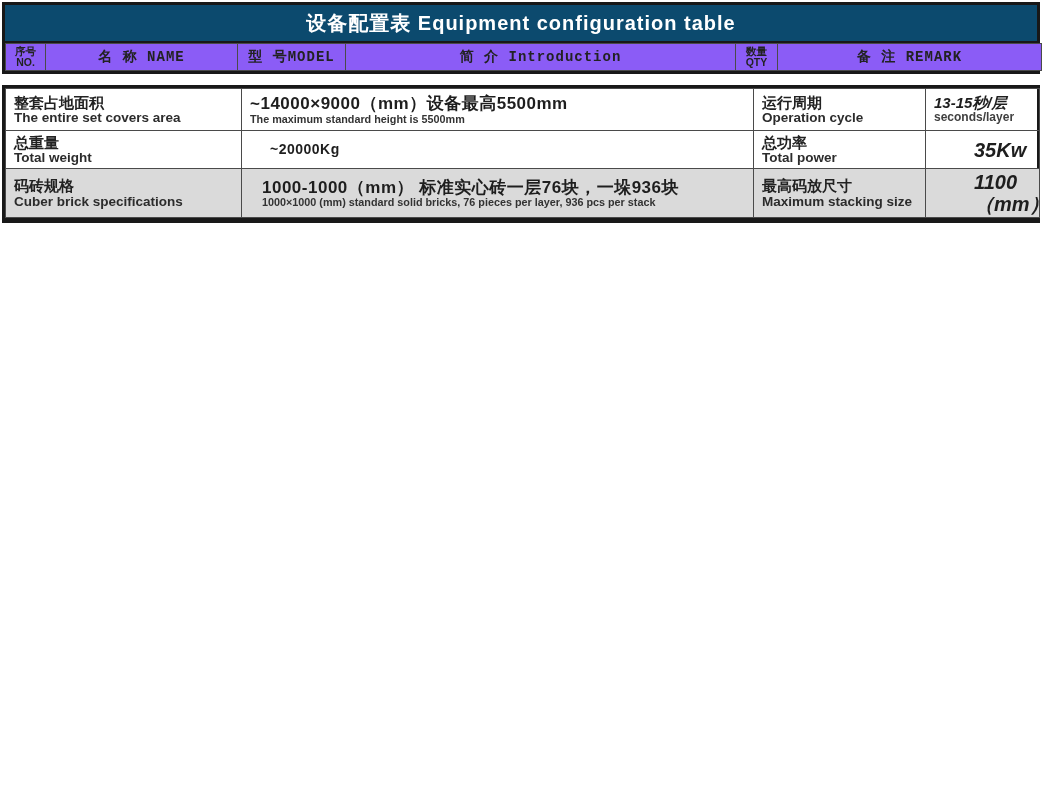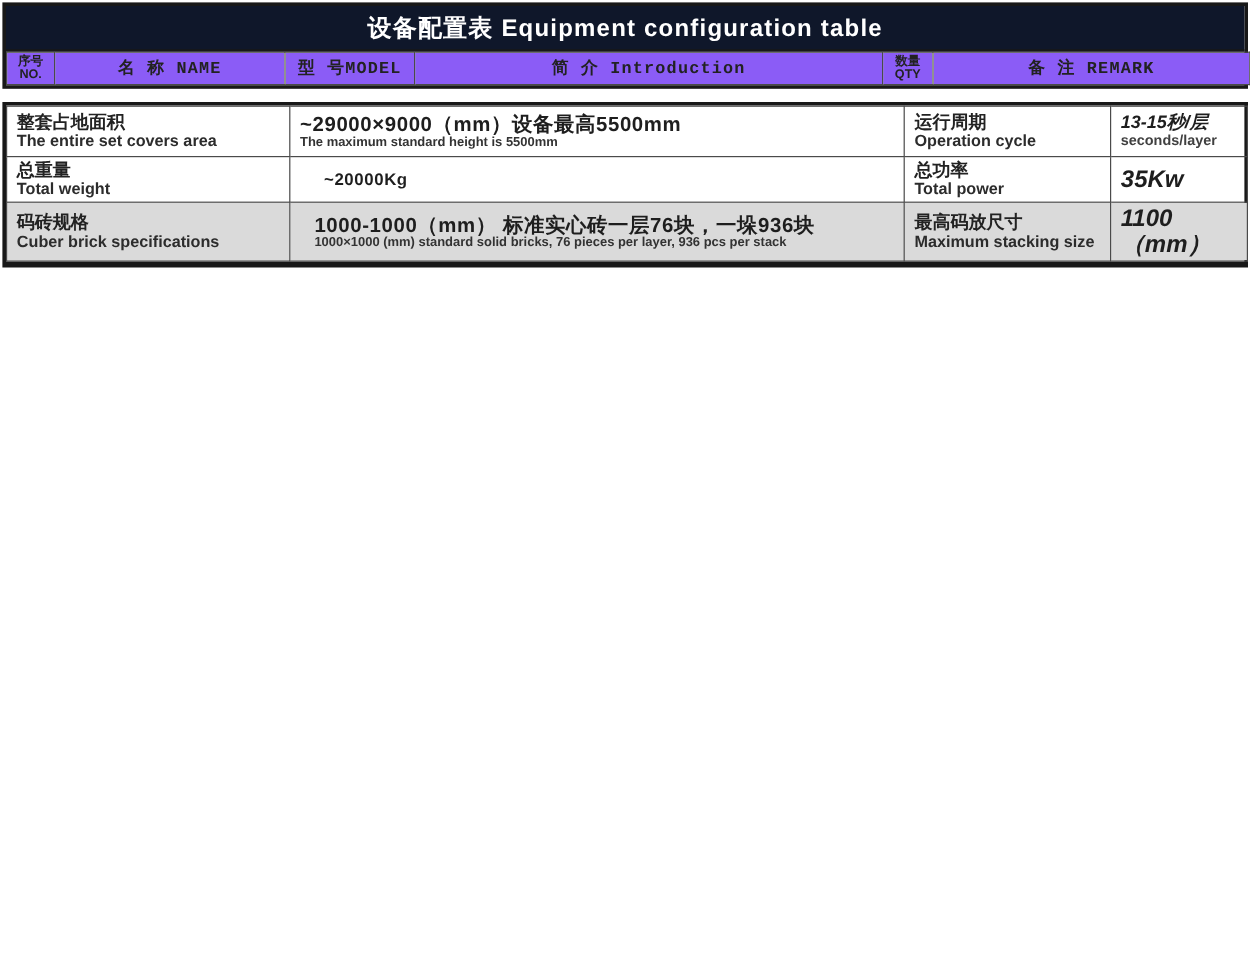--- a/index.html
+++ b/index.html
@@ -31,31 +31,31 @@
   
   .footer-gap { height:11px; }
   .footer-block { border:3px solid #181818; border-bottom-width:5px; }
   .foot td { padding:2px 8px; }
   .f-label .cn { font-size:15px; font-weight:bold; color:#222; line-height:1.15; }
   .f-label .en { font-size:13.5px; color:#2c2c2c; line-height:1.05; font-weight:bold; }
   .f-valmain { font-size:17px; font-weight:bold; color:#1e1e1e; letter-spacing:0.5px; line-height:1.15; }
   .f-valmain.big { font-size:14px; }
   .f-valsub  { font-size:10.8px; color:#333; font-weight:bold; line-height:1.05; }
   .f-val2main { font-size:15px; font-weight:bold; color:#1e1e1e; line-height:1.1;font-style:italic; }
-  .f-val2main.big { font-size:20px; }
+  .f-val2main.big { font-size:20px;margin-left:40px; }
   .f-val2sub { font-size:12px; color:#404040; font-weight:bold; line-height:1.05; }
   .foot tr.shaded td { background:#dadada; }
 </style>
 </head>
 <body>
 
 <div class="page">
 
   <div class="main-block">
-    <div class="title-bar" style="background: #0f172a;">
+    <div class="title-bar" style="background: #0c4a6e;">
       <span>设备配置表  Equipment configuration table</span>
     </div>
 
     <table class="grid">
       <colgroup>
         <col style="width:40px">
           <col style="width:192px">
           <col style="width:108px">
         <col style="width:390px">
           <col style="width:42px">
@@ -91,21 +91,21 @@
           <col style="width:172px">
           <col style="width:114px">
       </colgroup>
       <tbody>
         <tr style="height:42px">
           <td class="f-label">
             <div class="cn">整套占地面积</div>
             <div class="en">The entire set covers area</div>
           </td>
           <td>
-            <div class="f-valmain">~29000×9000（mm）设备最高5500mm</div>
+            <div class="f-valmain">~14000×9000（mm）设备最高5500mm</div>
             <div class="f-valsub">The maximum standard height is 5500mm</div>
           </td>
           <td class="f-label">
             <div class="cn">运行周期</div>
             <div class="en">Operation cycle</div>
           </td>
           <td>
             <div class="f-val2main">13-15秒/层</div>
             <div class="f-val2sub">seconds/layer</div>
           </td>

